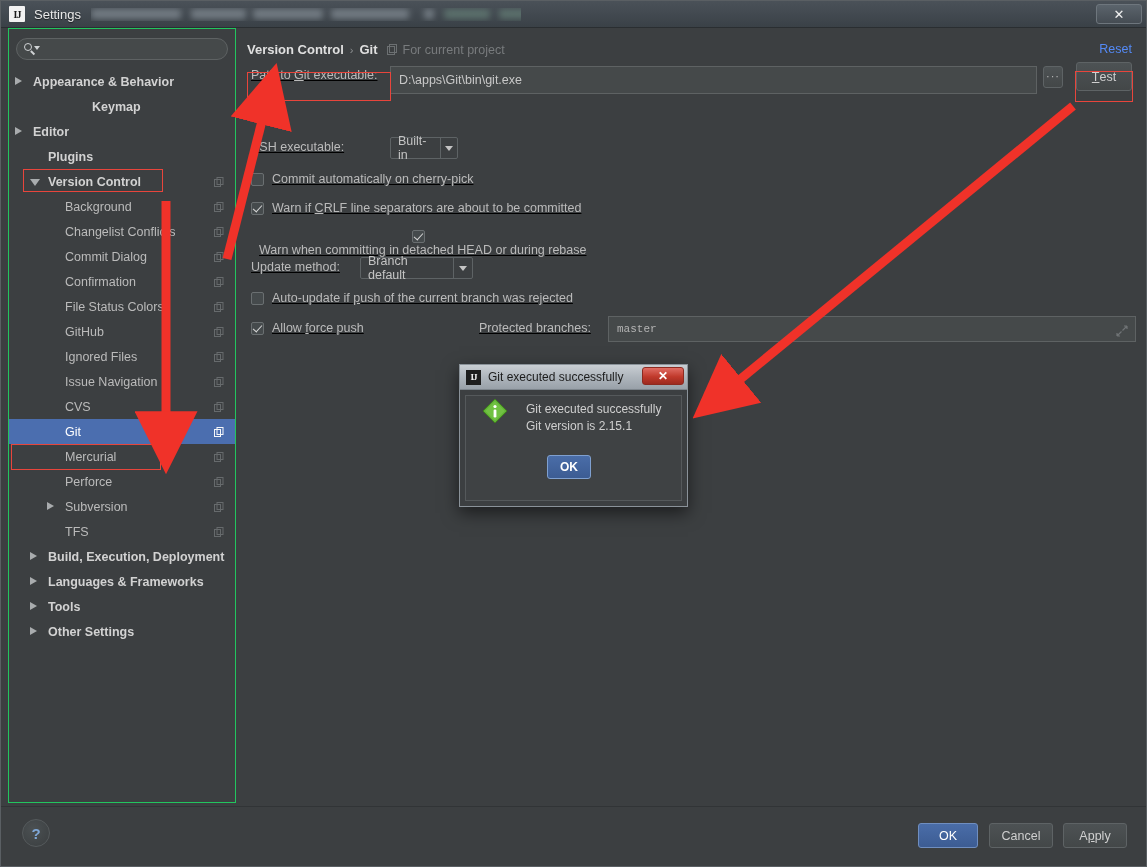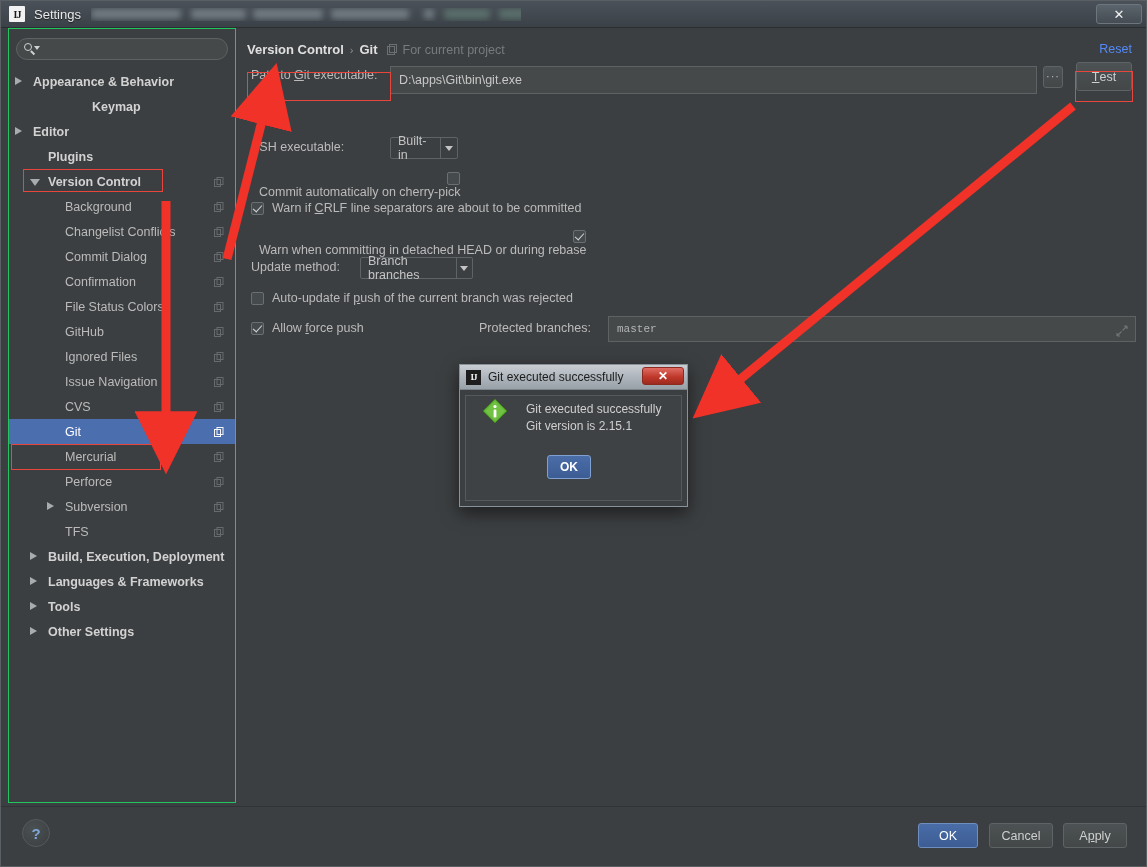--- a/index.html
+++ b/index.html
@@ -219,21 +219,21 @@
   .bc-dim { color: #787b7d; font-size: 12.5px; }
 
   .reset-link {
     position: absolute;
     right: 16px; top: 14px;
     color: #548af7;
     font-size: 12.5px;
     cursor: pointer;
   }
 
-  .row { position: absolute; display: flex; align-items: flex-end; }
+  .row { position: absolute; display: flex; align-items: center; text-decoration: underline; }
 
   .field-label { color: #bbbbbb; font-size: 12.5px; white-space: nowrap; }
   .field-label u { text-decoration: underline; }
 
   .hl-box {
     position: absolute;
     border: 1.5px solid #e8453c;
     box-sizing: border-box;
     pointer-events: none;
   }
@@ -674,40 +674,40 @@
       <div class="row" style="left:14px; top:112px;">
         <span class="field-label">SSH executable:</span>
       </div>
       <div class="combo" style="position:absolute; left:153px; top:109px; width:68px;">
         <span class="val">Built-in</span>
         <span class="arrow-cell">
             <i></i>
           </span>
       </div>
 
-      <div class="row" style="left:14px; top:144px;flex-direction:column;">
+      <div class="row" style="left:14px; top:144px;">
         <span class="cb"></span>
         <span class="cb-label"><span>Commit automatically on cherry-pick</span></span>
       </div>
 
       <div class="row" style="left:14px; top:173px;">
         <span class="cb checked"></span>
         <span class="cb-label"><span>Warn if </span><u>C</u><span>RLF line separators are about to be committed</span></span>
       </div>
 
       <div class="row" style="left:14px; top:202px;flex-direction:column;">
         <span class="cb checked"></span>
         <span class="cb-label"><span>Warn when committing in detached HEAD or during rebase</span></span>
       </div>
 
       <div class="row" style="left:14px; top:232px;">
         <span class="field-label">Update method:</span>
       </div>
       <div class="combo" style="position:absolute; left:123px; top:229px; width:113px;">
-        <span class="val">Branch branches</span>
+        <span class="val">Branch default</span>
         <span class="arrow-cell">
             <i></i>
           </span>
       </div>
 
       <div class="row" style="left:14px; top:263px;">
         <span class="cb"></span>
         <span class="cb-label"><span>Auto-update if </span><u>p</u><span>ush of the current branch was rejected</span></span>
       </div>
 

